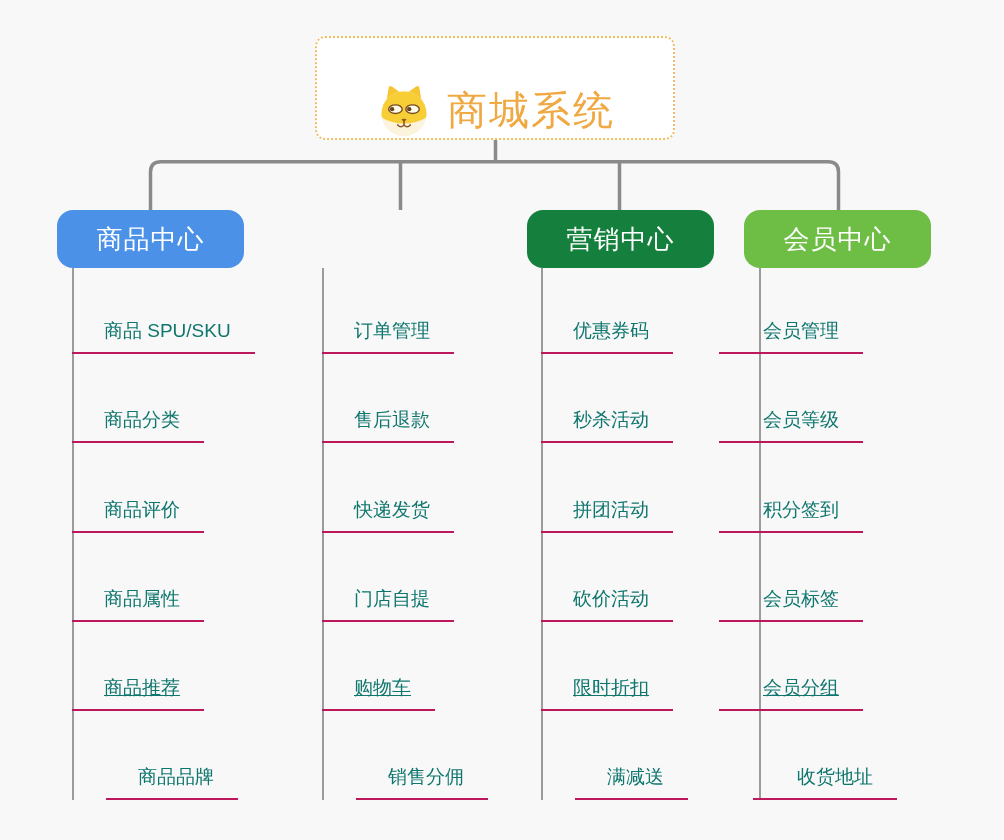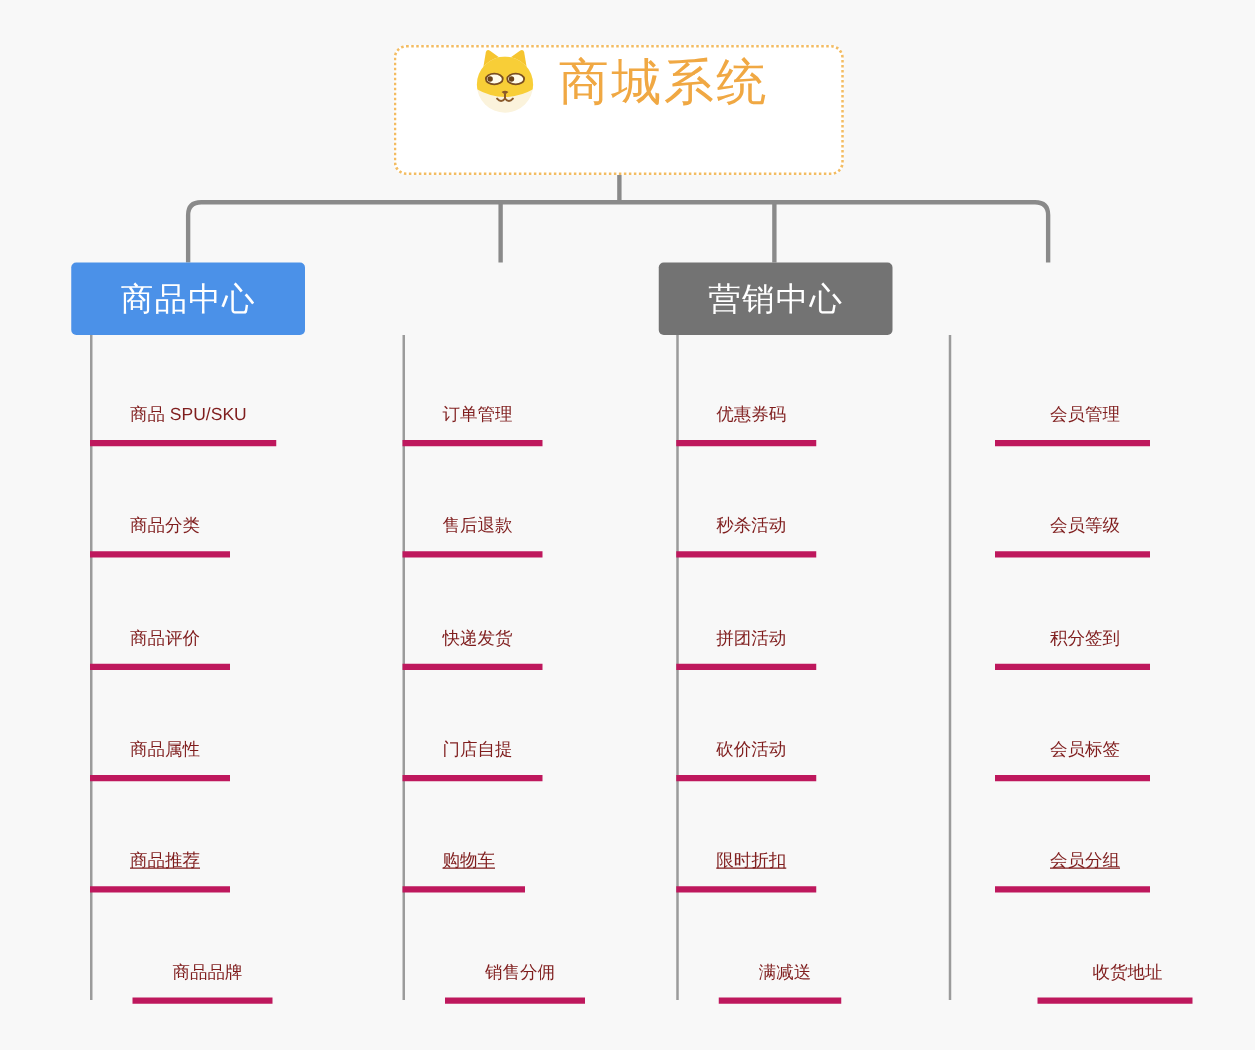--- a/index.html
+++ b/index.html
@@ -15,59 +15,59 @@
   #connectors { position: absolute; left: 0; top: 0; pointer-events: none; }
 
   
   .root-node {
     position: absolute;
     left: 315px; top: 36px;
     width: 360px; height: 104px;
     background: #FFFFFF;
     border: 2px dotted #F3BC62;
     border-radius: 10px;
-    display: flex; align-items: flex-start; justify-content: center;
+    display: flex; align-items: flex-end; justify-content: center;
     gap: 14px;
     cursor: pointer;
   }
   .root-node .logo { width: 58px; height: 54px; flex: 0 0 auto; }
   .root-title {
     font-size: 40px; font-weight: 500; letter-spacing: 2px;
     color: #F0A843; white-space: nowrap;
   }
 
   
   .branch-node {
     position: absolute;
     top: 210px; height: 58px; width: 187px;
-    border-radius: 4px;
+    border-radius: 16px;
     display: flex; align-items: center; justify-content: center;
     color: #FFFFFF; font-size: 26px; font-weight: 500; letter-spacing: 1px;
     cursor: pointer; white-space: nowrap;
   }
   .branch-0 { left: 57px;  background: #4B91E8; }
   .branch-1 { left: 307px; background: #E8585A; }
-  .branch-2 { left: 527px; background: #737373; }
+  .branch-2 { left: 527px; background: #15803d; }
   .branch-3 { left: 744px; background: #6EBE45; }
 
   
   .leaf {
     position: absolute;
     display: inline-block;
     white-space: nowrap;
-    font-size: 14px; color: #7f1d1d;
+    font-size: 19px; color: #0f766e;
     line-height: 30px;
     padding: 0 24px 6px 32px;
-    border-bottom: 5px solid #be185d;
+    border-bottom: 2px solid #be185d;
     cursor: pointer;
   }
   .col-0 .leaf { left: 72px; }
   .col-1 .leaf { left: 322px; }
   .col-2 .leaf { left: 541px; }
-  .col-3 .leaf { left: 796px; padding-left: 44px; }
+  .col-3 .leaf { left: 719px; padding-left: 44px; }
   .row-0 { top: 316px; }
   .row-1 { top: 405px; }
   .row-2 { top: 495px; }
   .row-3 { top: 584px; }
   .row-4 { top: 673px; text-decoration: underline; }
   .row-5 { top: 762px; margin-left: 34px; }
 </style>
 </head>
 <body>
 
@@ -106,20 +106,21 @@
       <circle cx="37.8" cy="28" r="2.4" fill="#6B431B"></circle>
 
       <path d="M29,39.5 Q32,37.5 35,39.5 Q32,43 29,39.5 Z" fill="#8A5A2B"></path>
       <path d="M32,41.5 L32,45 M25,45.5 Q28.5,49.5 32,45.5 Q35.5,49.5 39,45.5" fill="none" stroke="#8A5A2B" stroke-width="1.8" stroke-linecap="round"></path>
     </svg>
     <span class="root-title">商城系统</span>
   </div>
 
   <div class="branch-node branch-0">商品中心</div>
   <div class="branch-node branch-2">营销中心</div>
+  <div class="branch-node branch-3">会员中心</div>
 
   <div class="col-0">
     <div class="leaf row-0">商品 SPU/SKU</div>
     <div class="leaf row-1">商品分类</div>
     <div class="leaf row-2">商品评价</div>
     <div class="leaf row-3">商品属性</div>
     <div class="leaf row-4">商品推荐</div>
     <div class="leaf row-5">商品品牌</div>
   </div>
 

